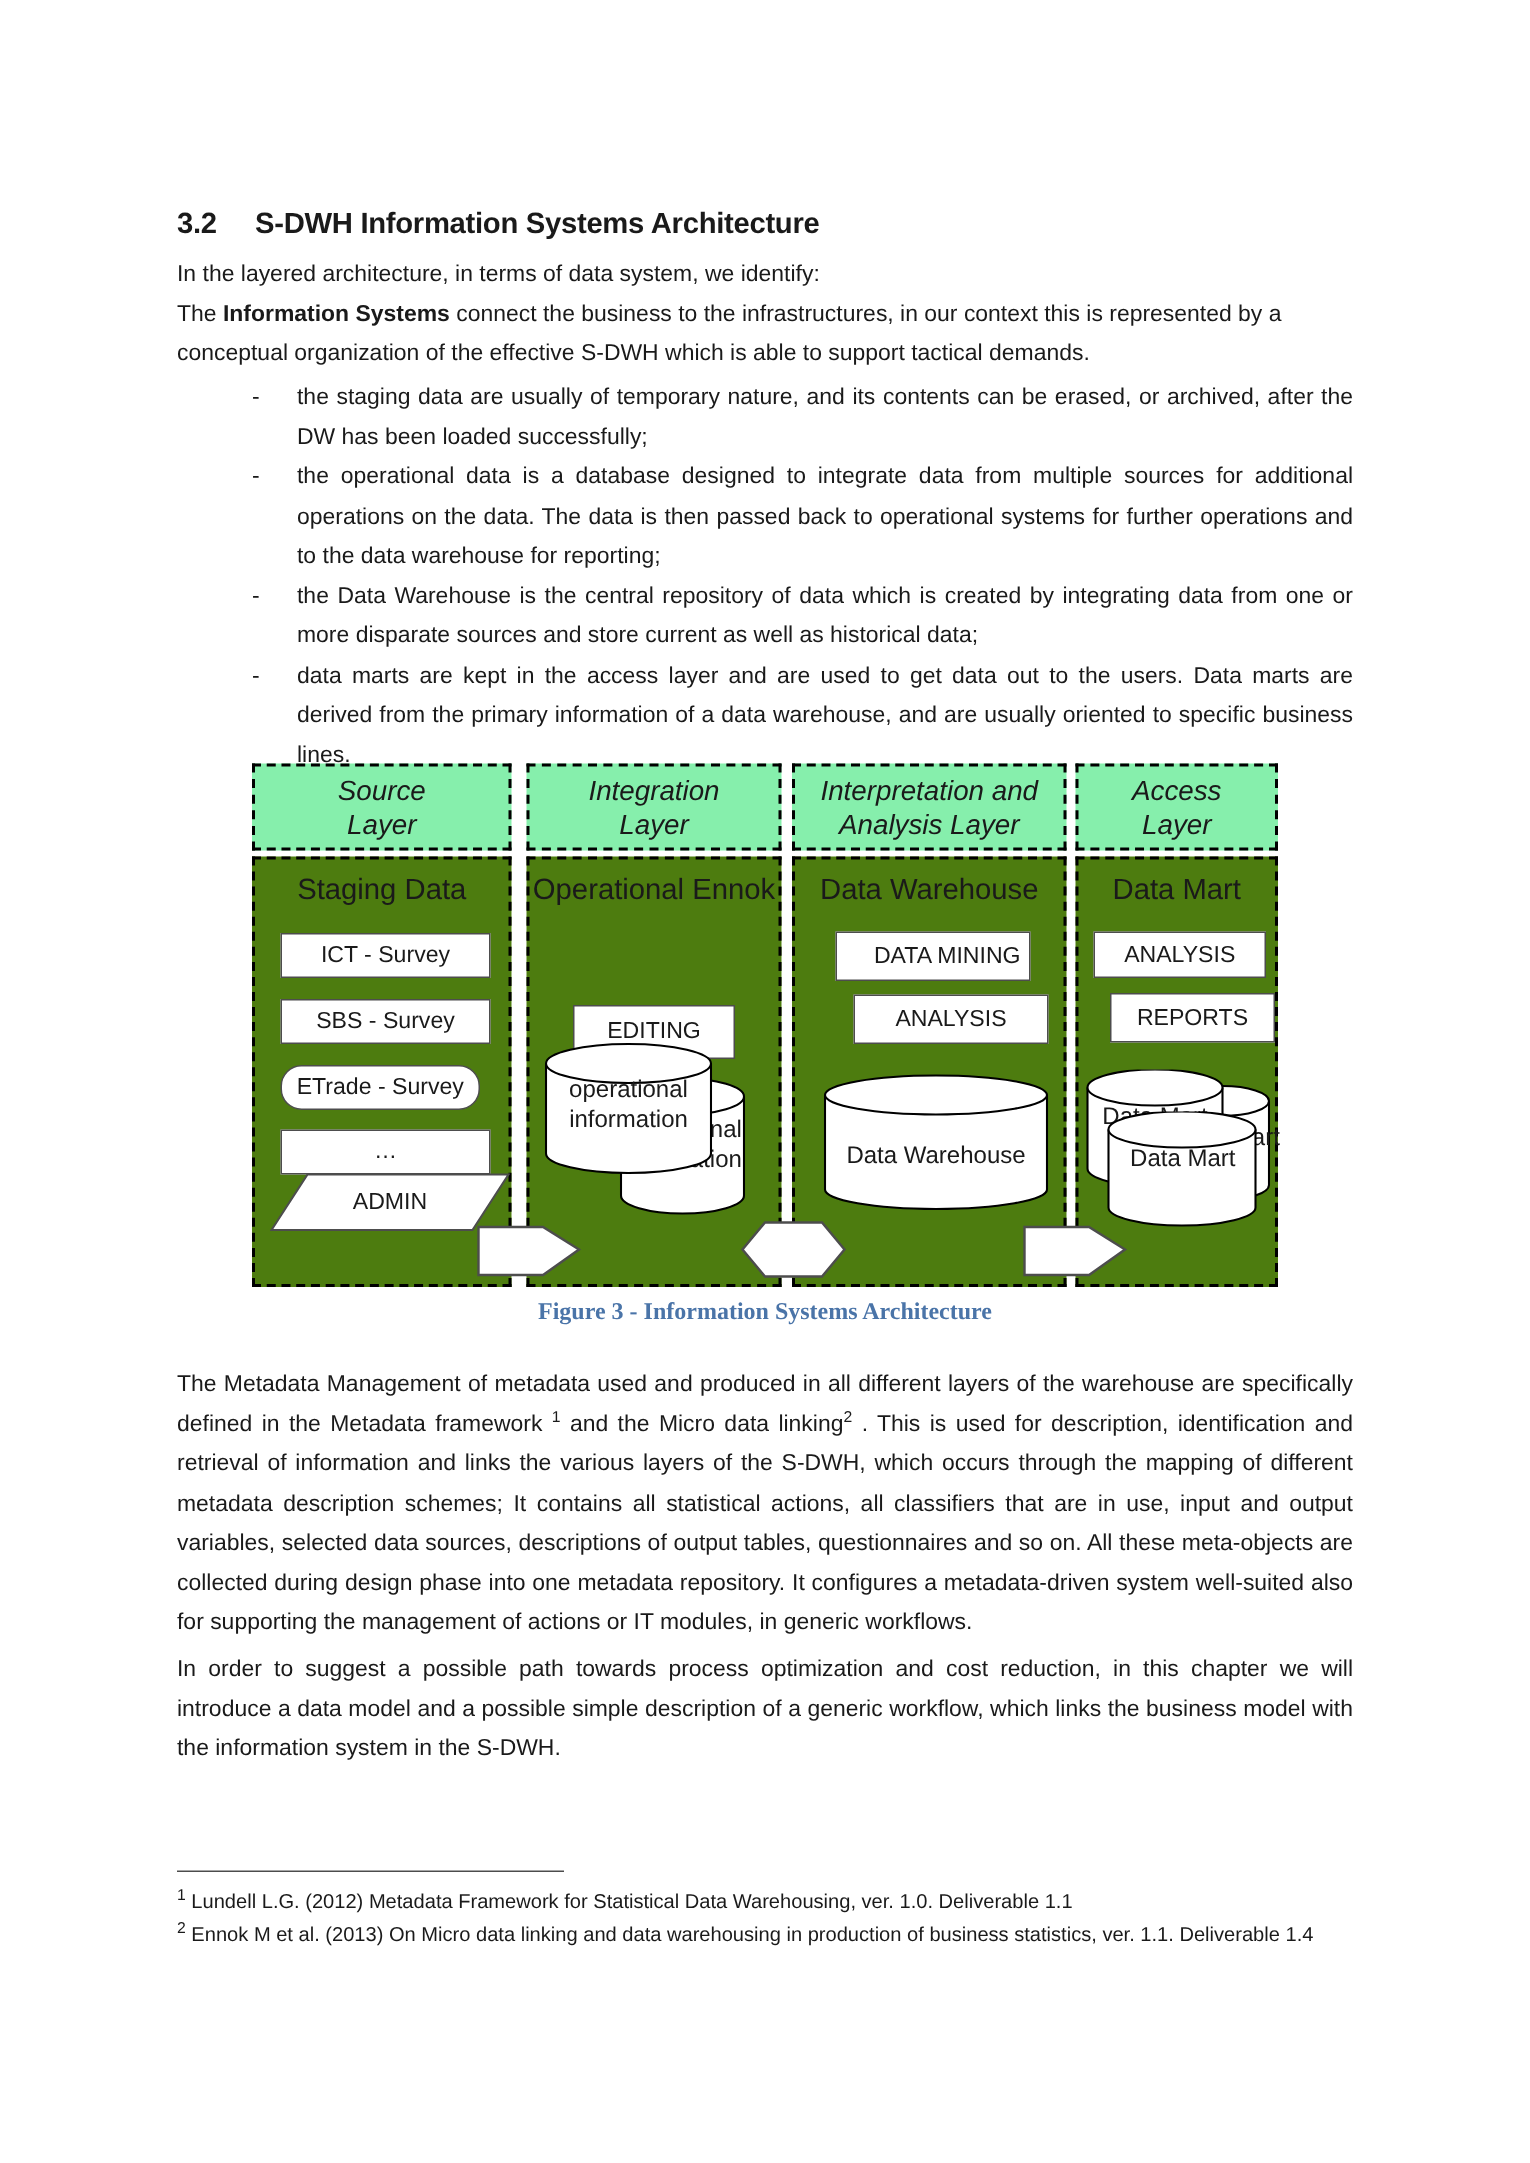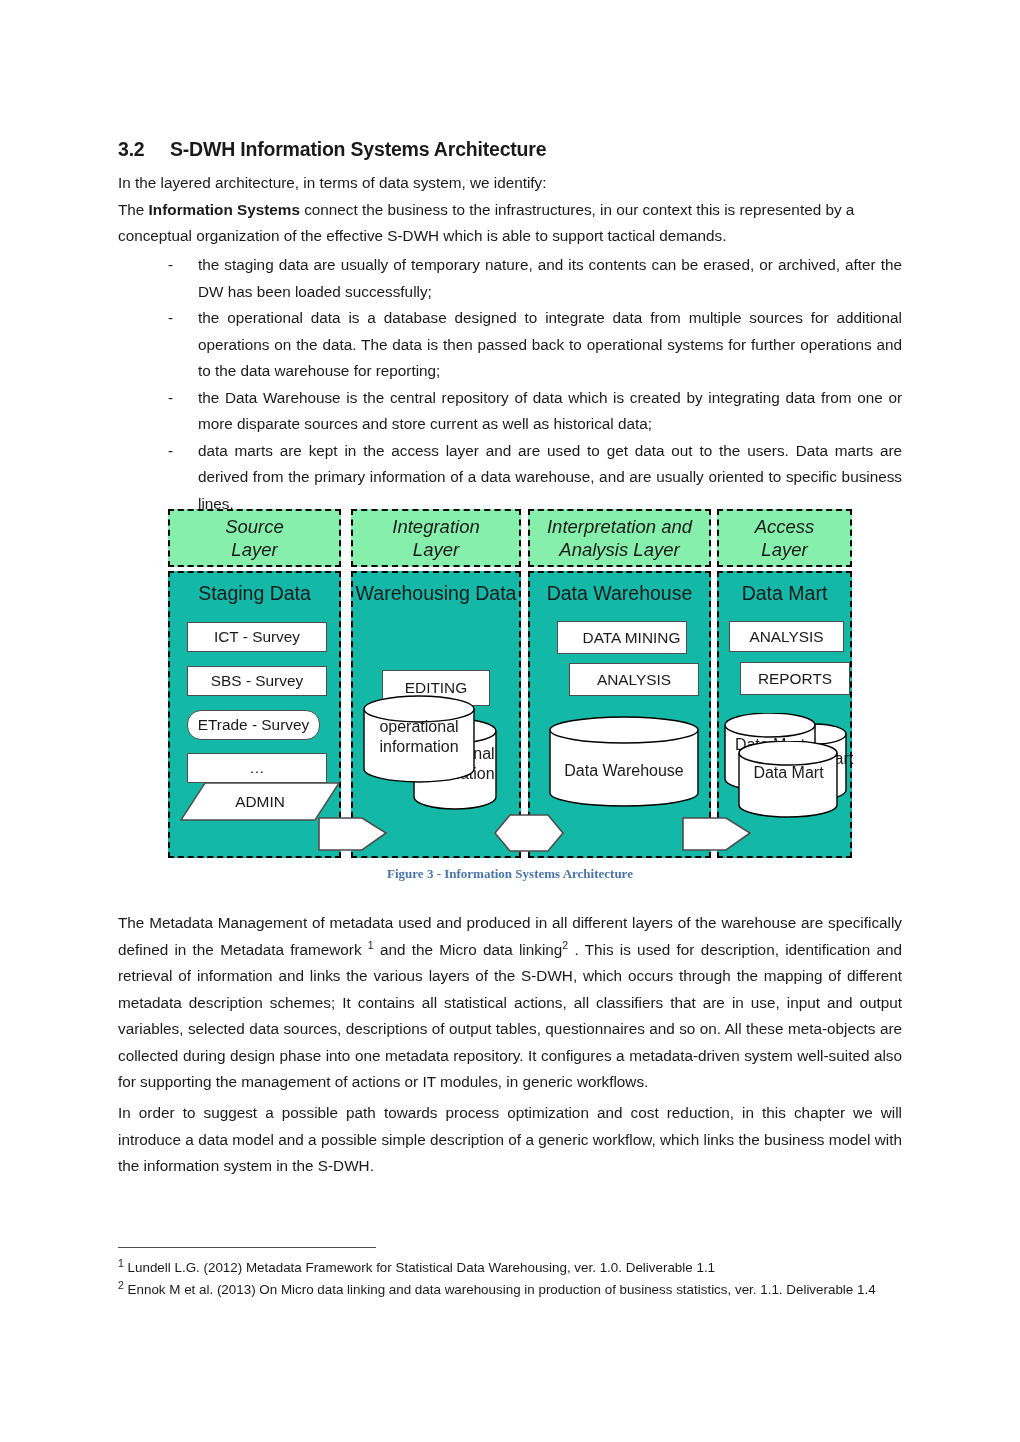--- a/index.html
+++ b/index.html
@@ -74,21 +74,21 @@
 
   
   .fig-caption {
     position: absolute;
     left: 0;
     top: 866px;
     width: 784px;
     text-align: center;
     font-family: "Liberation Serif", serif;
     font-weight: bold;
-    font-size: 13px;
+    font-size: 16px;
     color: #4a74a8;
   }
 
   
   .footnote-rule {
     position: absolute;
     left: 0;
     top: 1247px;
     width: 258px;
     height: 0;
@@ -135,21 +135,21 @@
     background: #86efac;
   }
   .col-body {
     position: absolute;
     left: 0;
     top: 62px;
     right: 0;
     bottom: 0;
     border: 2.5px dashed #000;
     box-sizing: border-box;
-    background: #14b8a6;
+    background: #4d7c0f;
   }
   .col-title {
     position: absolute;
     left: 0;
     right: 0;
     top: 9px;
     text-align: center;
     font-size: 19.5px;
     white-space: nowrap;
   }
@@ -256,21 +256,21 @@
           <span>ADMIN</span>
         </div>
       </div>
     </div>
 
     <div class="col" style="left:183px; width:170px;">
       <div class="col-head">
         <span>Integration<br>Layer</span>
       </div>
       <div class="col-body">
-        <div class="col-title" style="left:-4px; right:-4px;">Warehousing Data</div>
+        <div class="col-title" style="left:-4px; right:-4px;">Operational Ennok</div>
         <div class="boxitem" style="left:29px; top:75px; width:108px; height:36px;margin-top:22px;">
           <span>EDITING</span>
         </div>
 
         <div class="cyl" style="left:60px; top:145px; width:84px; height:92px; z-index:1;">
           <svg width="84" height="92">
             <path d="M1,13 L1,79 A41,12 0 0 0 83,79 L83,13" fill="#fff" stroke="#000" stroke-width="1.4"></path>
             <ellipse cx="42" cy="13" rx="41" ry="12" fill="#fff" stroke="#000" stroke-width="1.4"></ellipse>
           </svg>
           <div class="cyl-label" style="top:26px;">operational<br>information</div>

